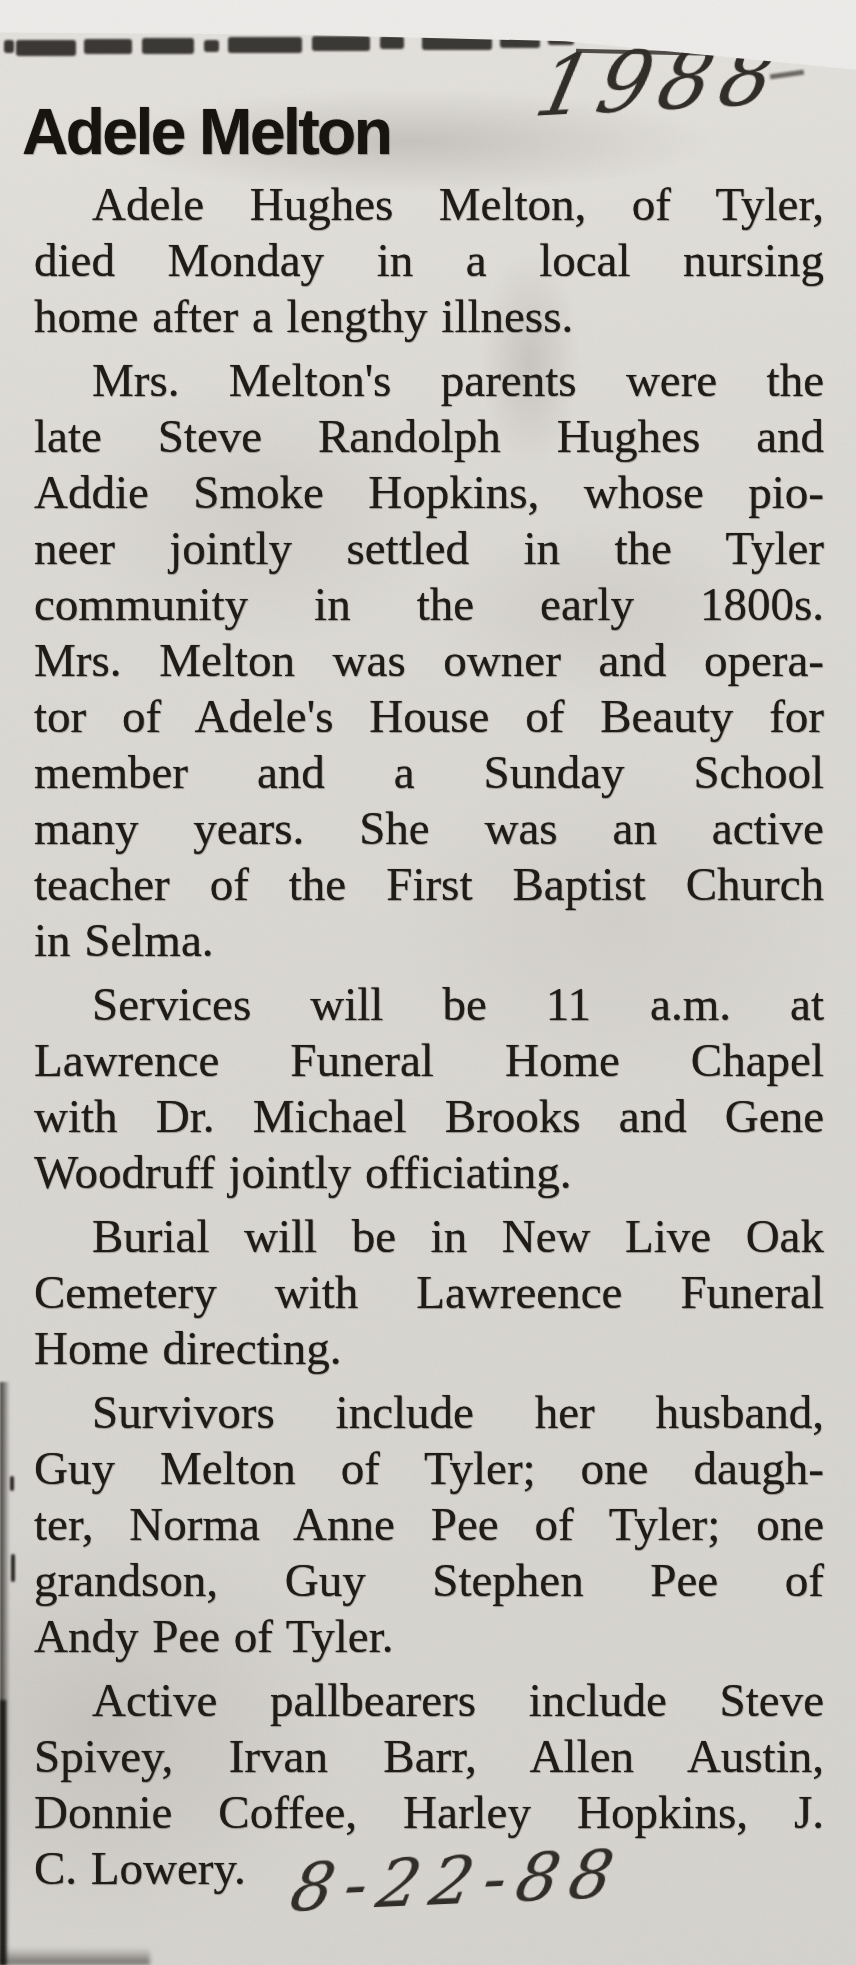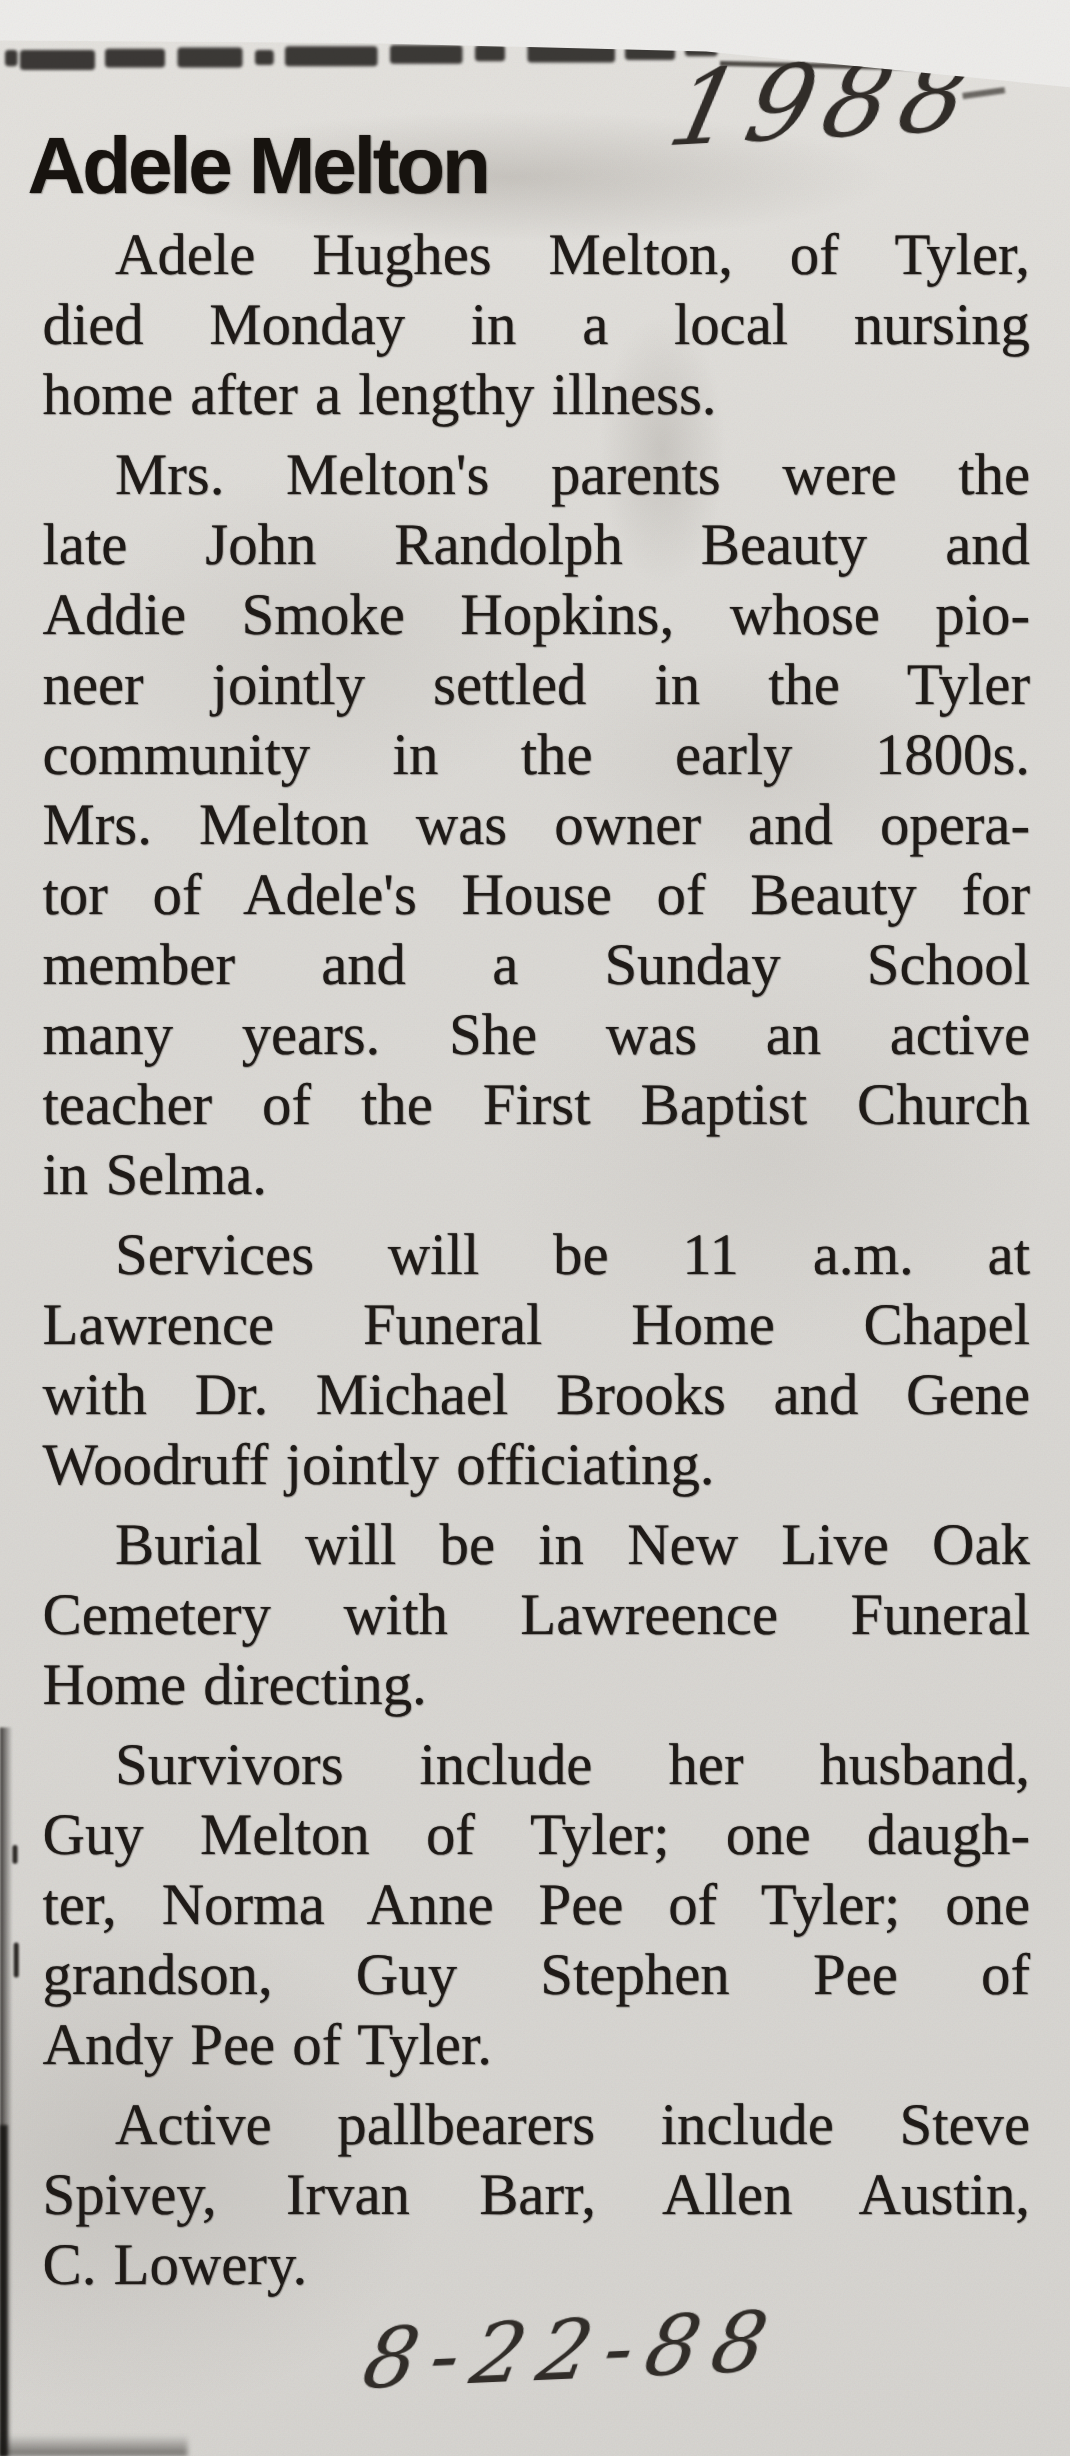--- a/index.html
+++ b/index.html
@@ -113,21 +113,21 @@
   <div class="hand year">1988</div>
 
   <main class="body-text">
       <div class="para">
         <div class="line indent">Adele Hughes Melton, of Tyler,</div>
         <div class="line">died Monday in a local nursing</div>
         <div class="line last">home after a lengthy illness.</div>
       </div>
       <div class="para">
         <div class="line indent">Mrs. Melton's parents were the</div>
-        <div class="line">late John Randolph Beauty and</div>
+        <div class="line">late Steve Randolph Hughes and</div>
         <div class="line">Addie Smoke Hopkins, whose pio-</div>
         <div class="line">neer jointly settled in the Tyler</div>
         <div class="line">community in the early 1800s.</div>
         <div class="line">Mrs. Melton was owner and opera-</div>
         <div class="line">tor of Adele's House of Beauty for</div>
         <div class="line">member and a Sunday School</div>
         <div class="line">many years. She was an active</div>
         <div class="line">teacher of the First Baptist Church</div>
         <div class="line last">in Selma.</div>
       </div>
@@ -145,20 +145,21 @@
       <div class="para">
         <div class="line indent">Survivors include her husband,</div>
         <div class="line">Guy Melton of Tyler; one daugh-</div>
         <div class="line">ter, Norma Anne Pee of Tyler; one</div>
         <div class="line">grandson, Guy Stephen Pee of</div>
         <div class="line last">Andy Pee of Tyler.</div>
       </div>
       <div class="para">
         <div class="line indent">Active pallbearers include Steve</div>
         <div class="line">Spivey, Irvan Barr, Allen Austin,</div>
+        <div class="line">Donnie Coffee, Harley Hopkins, J.</div>
         <div class="line last">C. Lowery.</div>
       </div>
     </main>
 
   <div class="hand date-code">8-22-88</div>
 
   <div class="edge-shadow"></div>
   <div class="edge-shadow2"></div>
   <div class="tick1"></div>
   <div class="tick2"></div>

